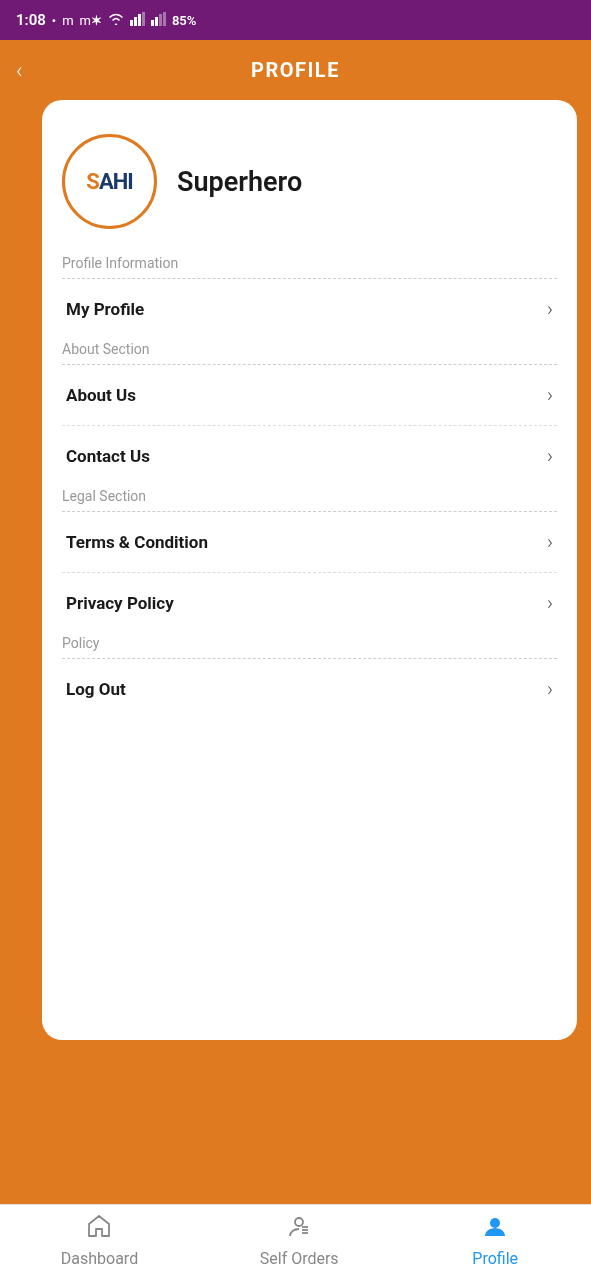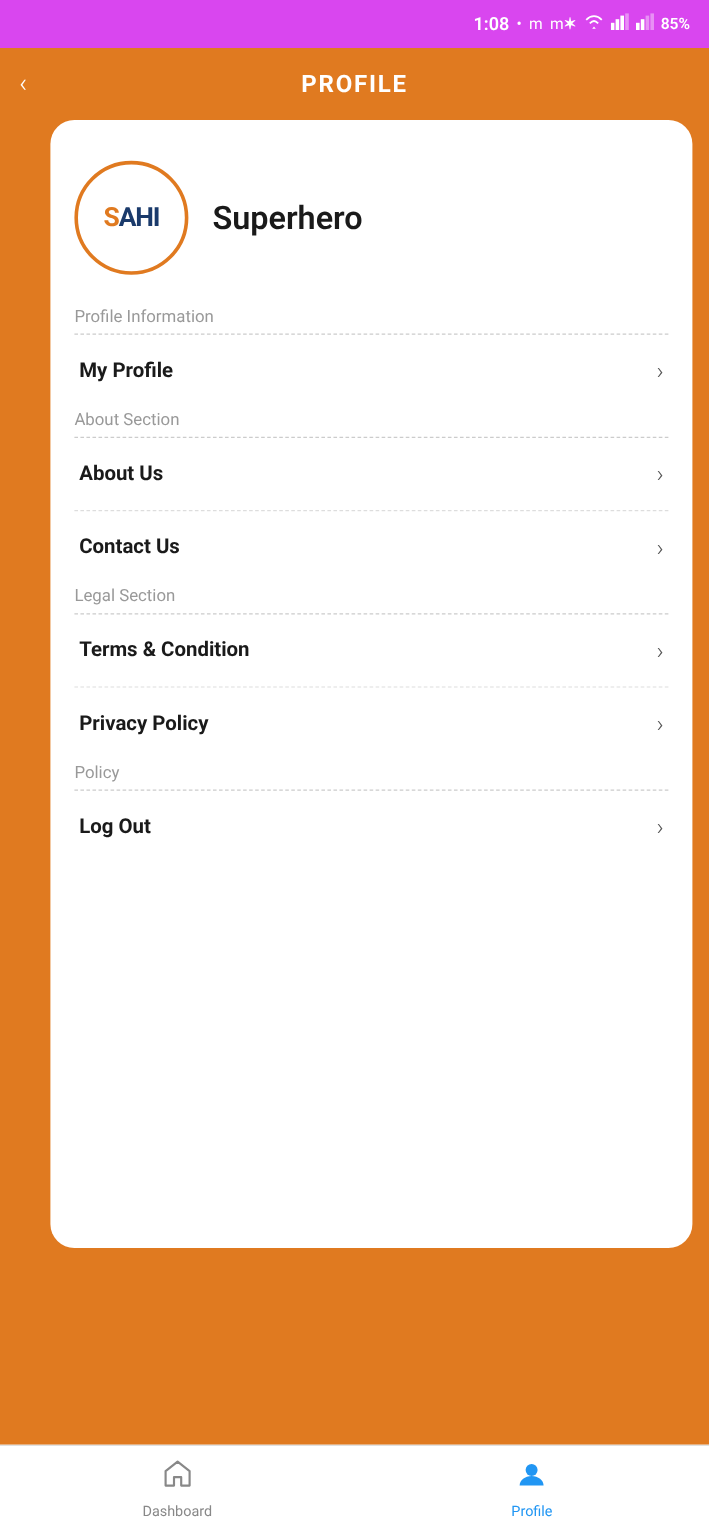--- a/index.html
+++ b/index.html
@@ -8,23 +8,23 @@
       width: 591px;
       min-height: 1280px;
       font-family: 'Roboto', Arial, sans-serif;
       background: #e8e8e8;
       display: flex;
       flex-direction: column;
     }
 
     
     .status-bar {
-      background: #d946ef;
-      display: flex;
-      justify-content: flex-end;
+      background: #701a75;
+      display: flex;
+      justify-content: flex-start;
       align-items: center;
       padding: 6px 16px;
       height: 40px;
     }
     .status-left {
       display: flex;
       align-items: center;
       gap: 6px;
     }
     .status-time {
@@ -173,21 +173,21 @@
       min-width: 70px;
     }
     .nav-icon {
       font-size: 26px;
       color: #888;
     }
     .nav-icon.active {
       color: #2196F3;
     }
     .nav-label {
-      font-size: 12px;
+      font-size: 16px;
       color: #888;
     }
     .nav-label.active {
       color: #2196F3;
     }
   </style>
 </head>
 <body>
 
 <div class="status-bar">
@@ -295,20 +295,32 @@
   <div class="nav-item">
     <span class="nav-icon">
       <svg width="26" height="26" viewBox="0 0 26 26" fill="none" xmlns="http://www.w3.org/2000/svg">
         <path d="M13 3L3 11V23H10V16H16V23H23V11L13 3Z" stroke="#888" stroke-width="1.8" fill="none" stroke-linejoin="round"></path>
       </svg>
     </span>
     <span class="nav-label">Dashboard</span>
   </div>
 
 
+  <div class="nav-item">
+    <span class="nav-icon">
+      <svg width="26" height="26" viewBox="0 0 26 26" fill="none" xmlns="http://www.w3.org/2000/svg">
+        <circle cx="13" cy="9" r="4" stroke="#888" stroke-width="1.8" fill="none"></circle>
+        <line x1="16" y1="14" x2="22" y2="14" stroke="#888" stroke-width="1.8"></line>
+        <line x1="16" y1="17" x2="22" y2="17" stroke="#888" stroke-width="1.8"></line>
+        <line x1="16" y1="20" x2="22" y2="20" stroke="#888" stroke-width="1.8"></line>
+        <path d="M4 23C4 19.134 8.02 16 13 16" stroke="#888" stroke-width="1.8" fill="none"></path>
+      </svg>
+    </span>
+    <span class="nav-label">Self Orders</span>
+  </div>
 
   <div class="nav-item">
     <span class="nav-icon active">
       <svg width="26" height="26" viewBox="0 0 26 26" fill="none" xmlns="http://www.w3.org/2000/svg">
         <circle cx="13" cy="10" r="5" fill="#2196F3"></circle>
         <path d="M3 23C3 18.582 7.477 15 13 15C18.523 15 23 18.582 23 23" fill="#2196F3"></path>
       </svg>
     </span>
     <span class="nav-label active">Profile</span>
   </div>

